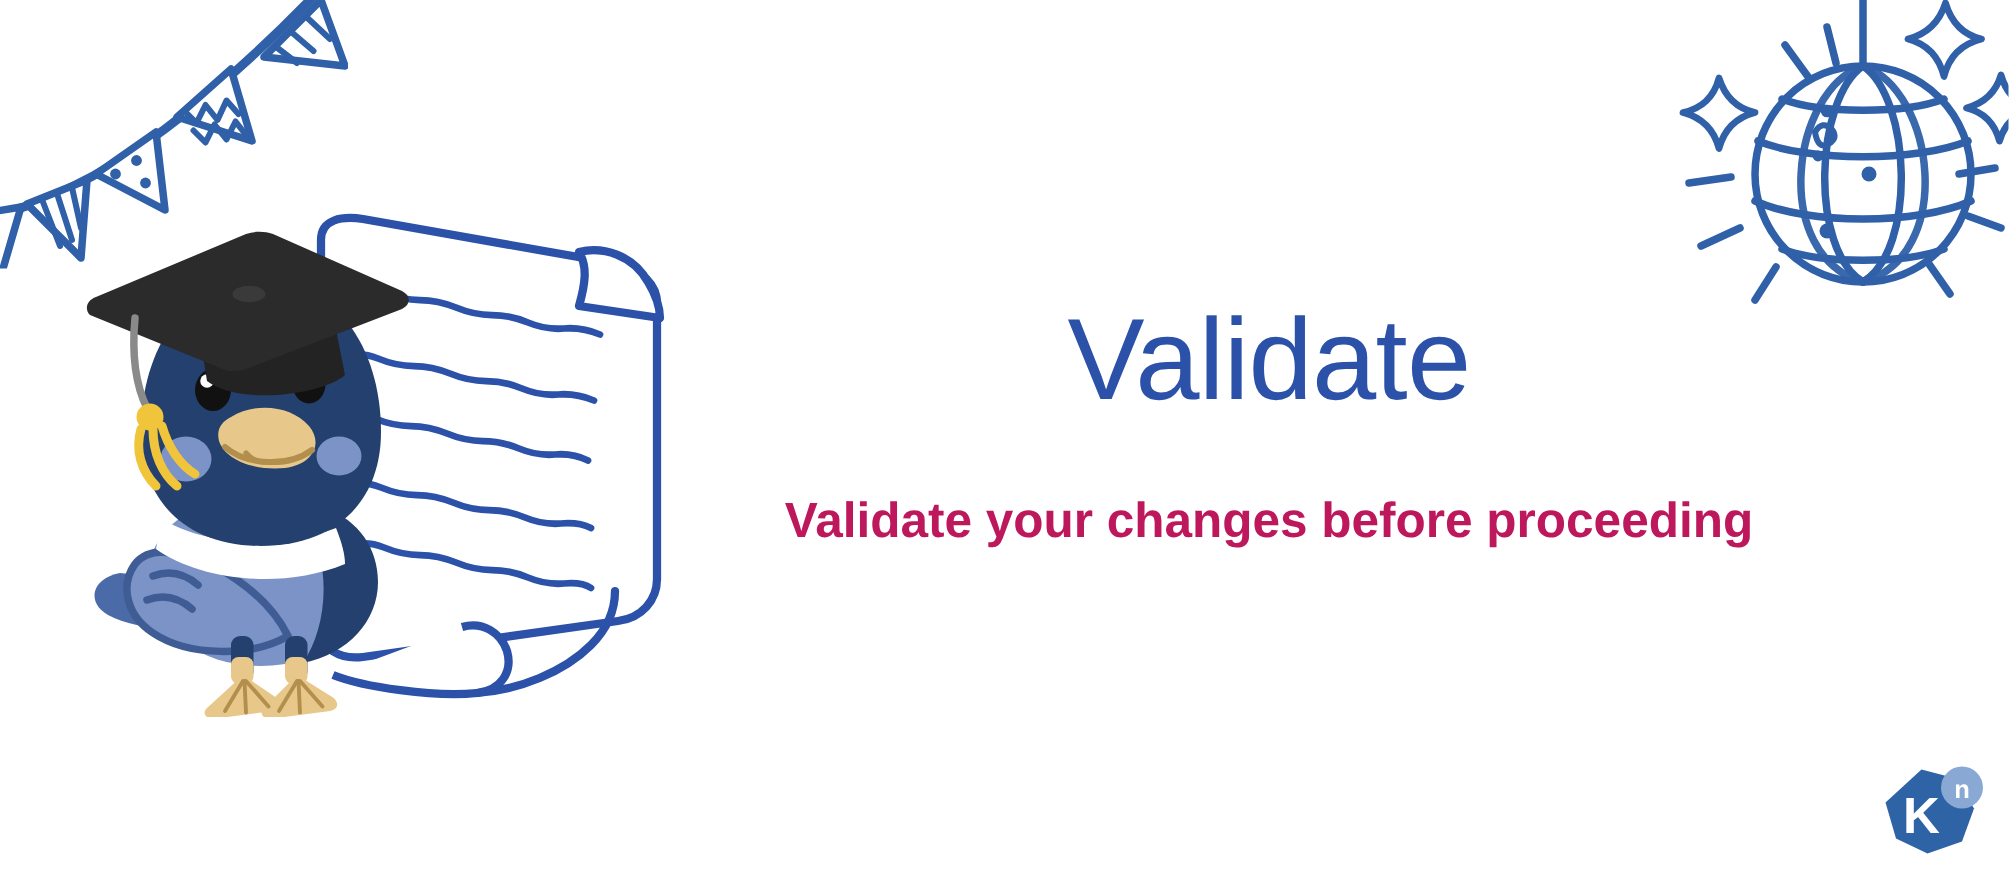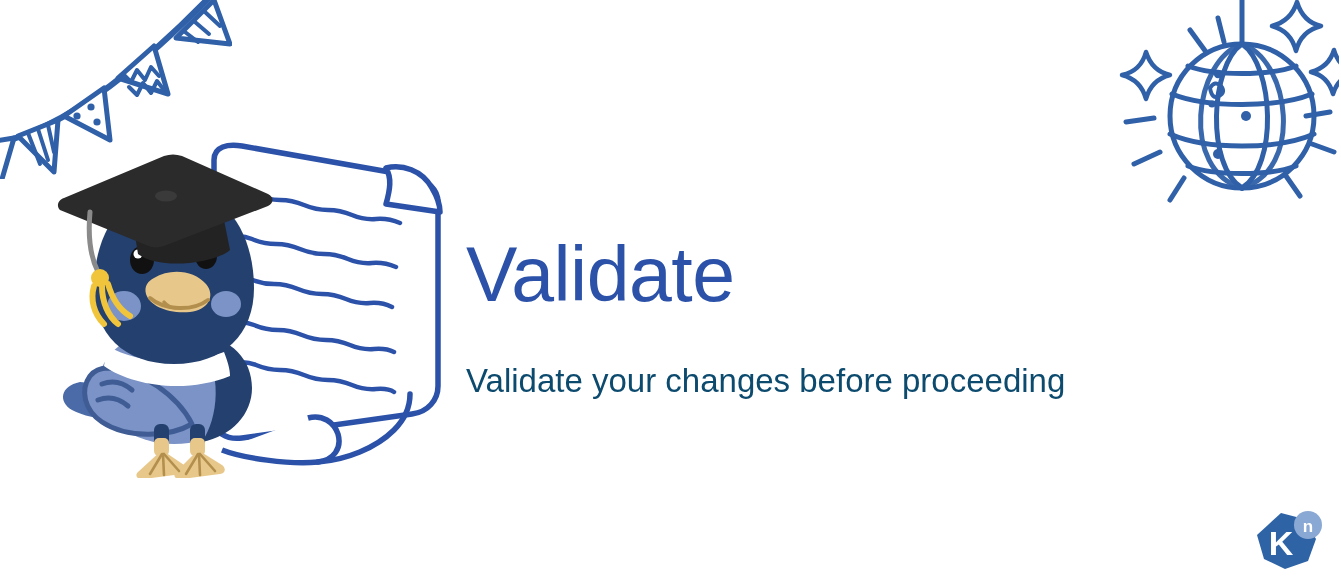--- a/index.html
+++ b/index.html
@@ -49,40 +49,39 @@
     width: 420px;
     height: 340px;
   }
 
   
   .text-block {
     position: absolute;
     left: 466px;
     top: 200px;
     width: 760px;
-    text-align: left;
-    margin-top: 34px;
+    text-align: center;
   }
   .title {
     font-family: "Liberation Sans", sans-serif;
     font-size: 77px;
     font-weight: 300;
     line-height: 1.05;
     letter-spacing: -0.5px;
     color: #2b52a8;
     margin: 0;
     white-space: nowrap;
   }
   .subtitle {
     font-family: "Liberation Sans", sans-serif;
     font-size: 33px;
-    font-weight: 400;
+    font-weight: 700;
     line-height: 1.2;
     letter-spacing: 0px;
-    color: #0c4a6e;
+    color: #be185d;
     margin: 46px 0 0 0;
     white-space: nowrap;
   }
 
   
   .logo {
     position: absolute;
     right: 17px;
     bottom: 8px;
     width: 76px;

